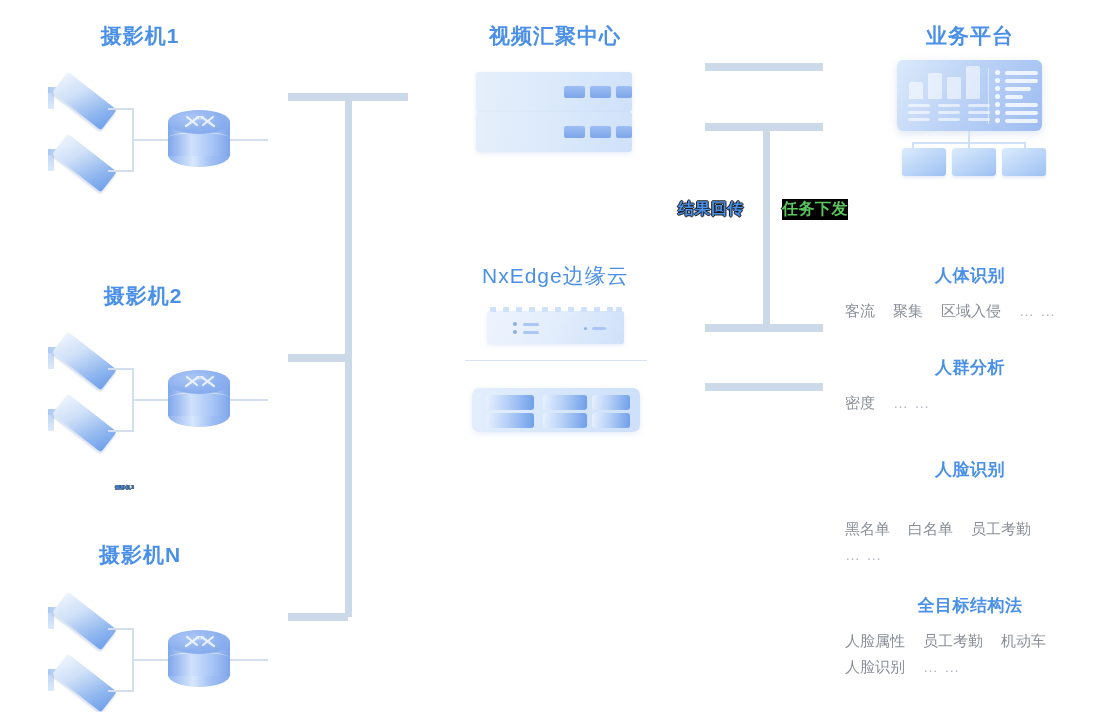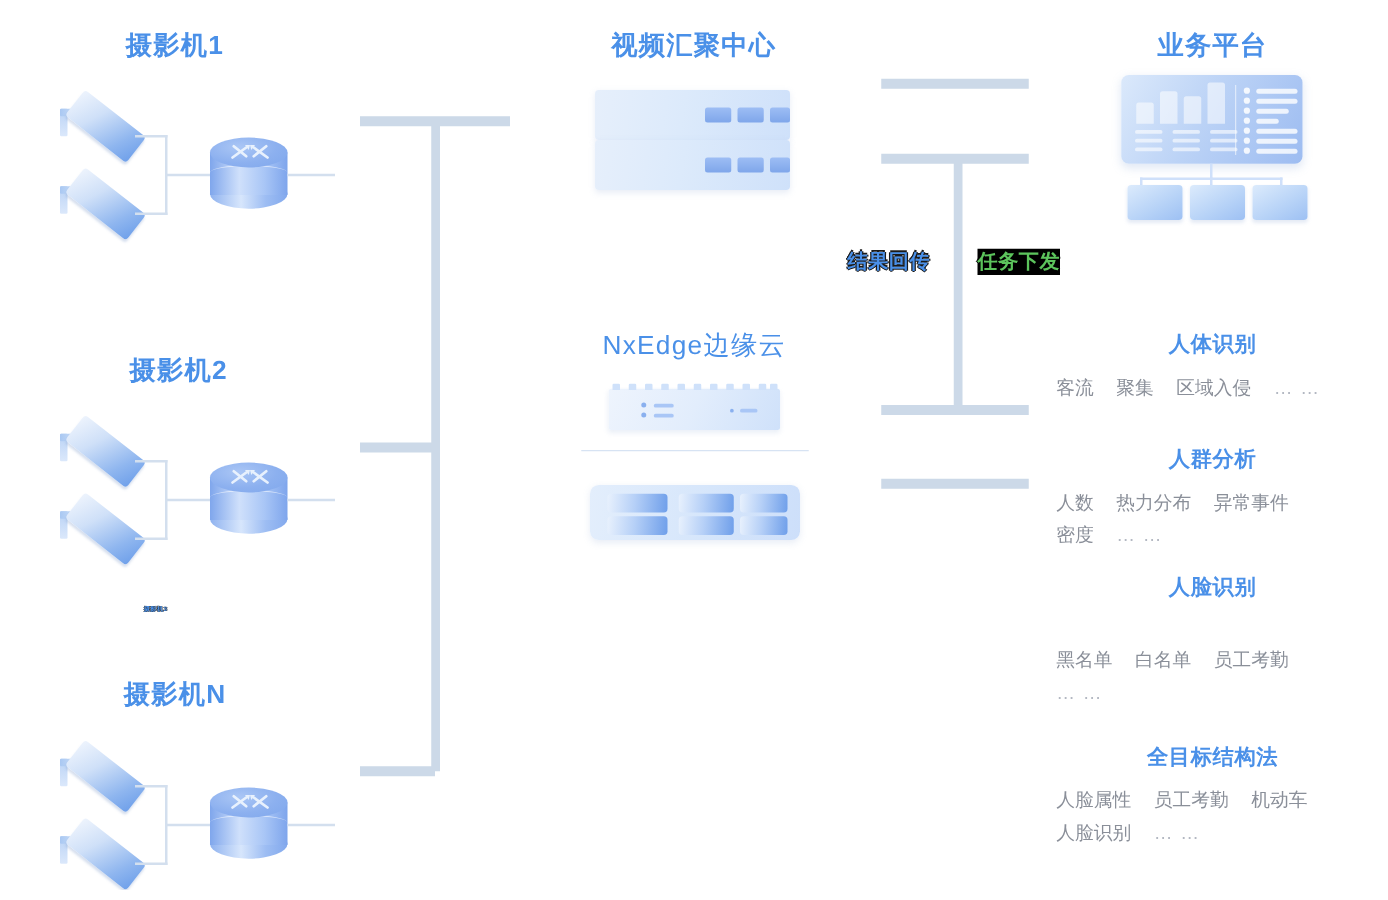--- a/index.html
+++ b/index.html
@@ -461,23 +461,20 @@
   <div class="grp-title" style="left:840px; top:264px;">人体识别</div>
   <div class="feat-block" style="left:845px; top:298px;">
     <div class="feat-line">
       <span class="ftok">客流</span><span class="ftok">聚集</span><span class="ftok">区域入侵</span><span class="ftok ell">… …</span>
     </div>
   </div>
 
   <div class="grp-title" style="left:840px; top:356px;">人群分析</div>
   <div class="feat-block" style="left:845px; top:390px;">
     <div class="feat-line">
-      <span class="ftok">人数</span><span class="ftok">热力分布</span><span class="ftok">异常事件</span>
-    </div>
-    <div class="feat-line">
       <span class="ftok">密度</span><span class="ftok ell">… …</span>
     </div>
   </div>
 
   <div class="grp-title" style="left:840px; top:458px;">人脸识别</div>
   <div class="feat-block" style="left:845px; top:516px;">
     <div class="feat-line">
       <span class="ftok">黑名单</span><span class="ftok">白名单</span><span class="ftok">员工考勤</span>
     </div>
     <div class="feat-line">

